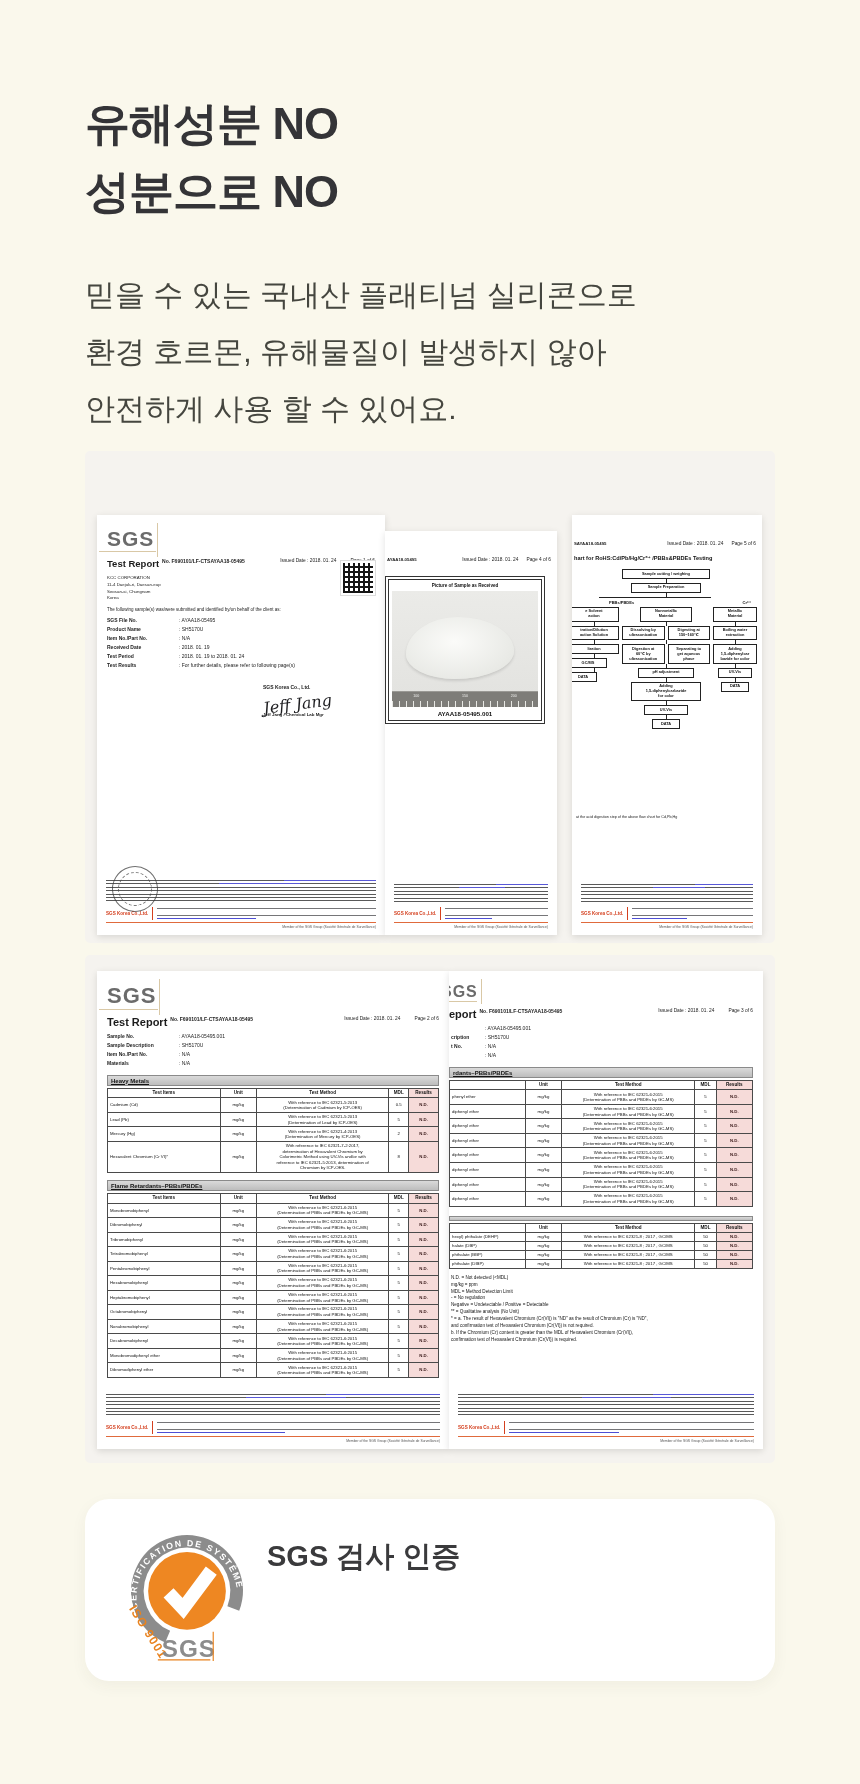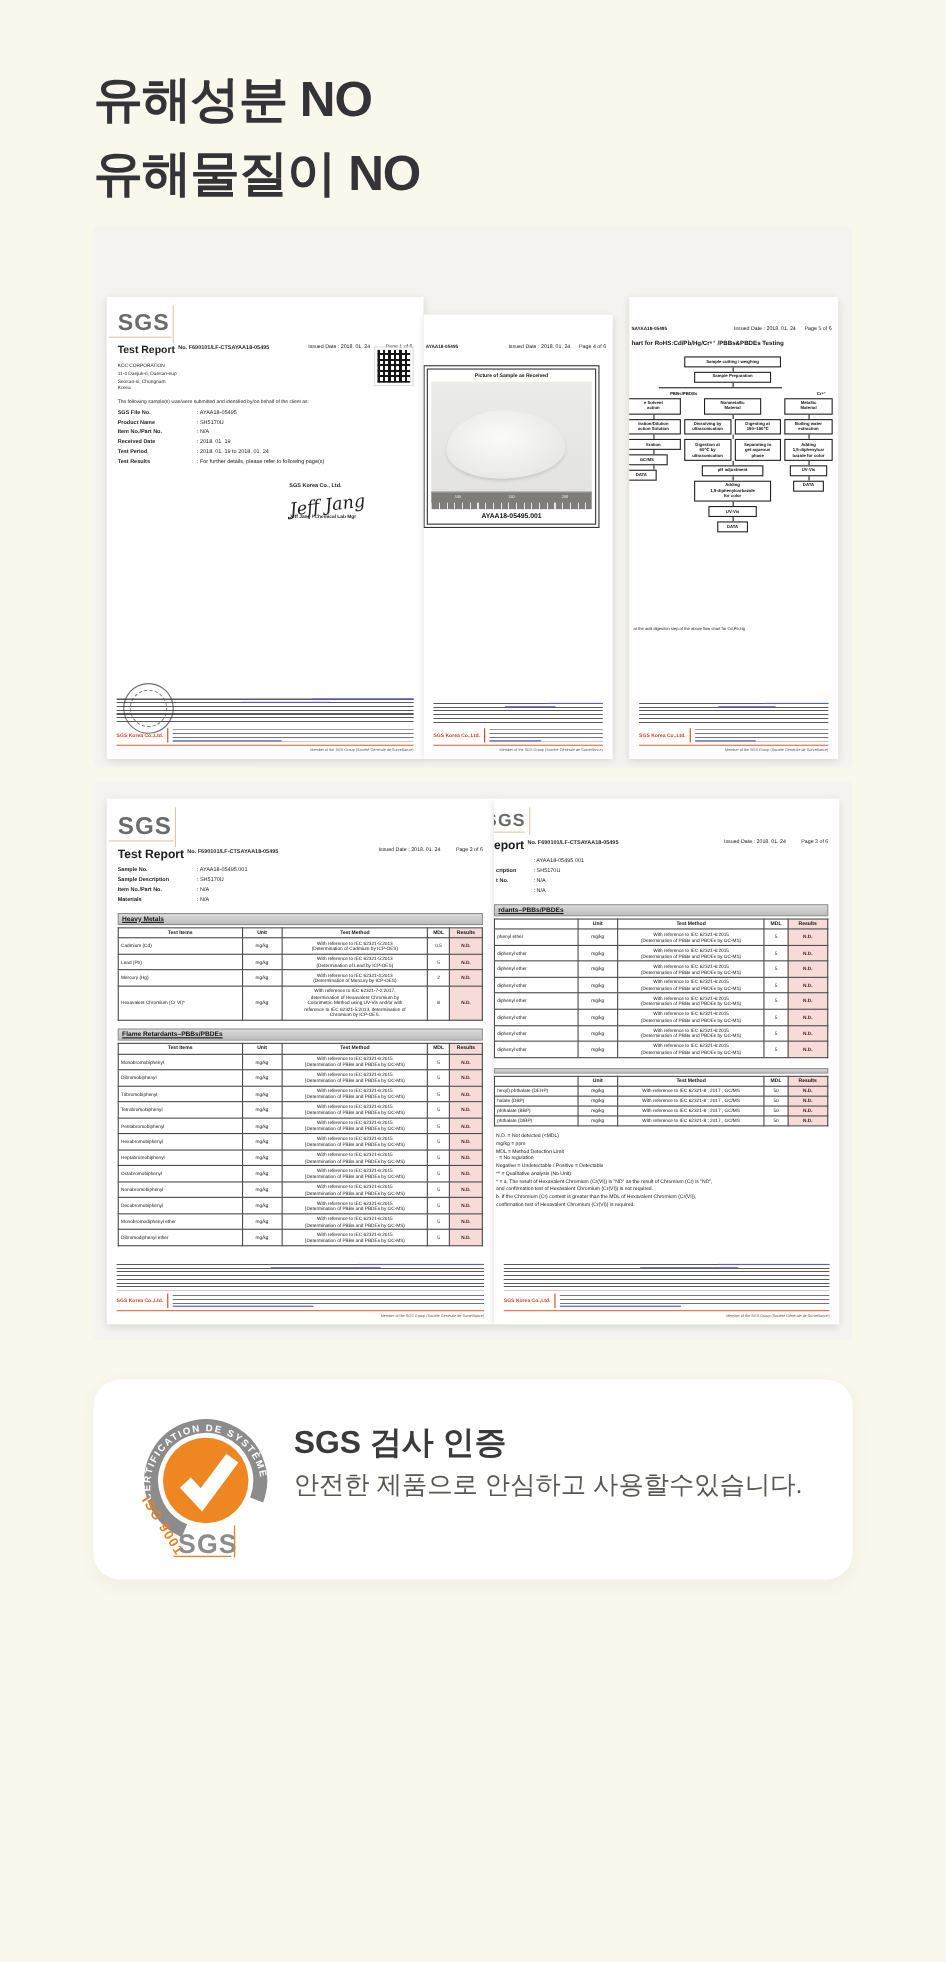--- a/index.html
+++ b/index.html
@@ -5,21 +5,21 @@
   html,body{margin:0;padding:0;}
   body{
     width:860px;height:1784px;position:relative;
     background:#FAF8EC;
     font-family:"Liberation Sans","DejaVu Sans",sans-serif;
     color:#333;
   }
   .content{position:absolute;left:85px;top:0;width:690px;}
 
   
-  .hero{padding-top:56px;}
+  .hero{padding-top:90px;}
   .hero-title{font-size:45px;line-height:68px;font-weight:800;color:#343437;letter-spacing:-1px;}
   .hero-body{margin-top:40px;font-size:30px;line-height:57px;color:#45463f;}
 
   
   .doc-photo{position:relative;background:#f5f3ef;border-radius:5px;}
   .doc-photo.top{margin-top:14px;height:492px;}
   .doc-photo.bottom{margin-top:12px;height:508px;}
   .page{position:absolute;background:#fff;box-shadow:0 2px 7px rgba(0,0,0,.12);overflow:hidden;}
   .p1{left:12px;top:64px;width:288px;height:420px;z-index:1;}
   .p4{left:300px;top:80px;width:172px;height:404px;z-index:2;}
@@ -140,22 +140,28 @@
   .cert-line.first{margin-top:13px;}
 </style>
 </head>
 <body>
 
 <div class="content">
 
   <div class="hero">
     <div class="hero-title">
       <div>유해성분 NO</div>
-      <div>유해물질이 NO</div>
+      <div>성분으로 NO</div>
     </div>
+    <div class="hero-body">
+
+    <div class="hero-line">믿을 수 있는 국내산 플래티넘 실리콘으로</div>
+        <div class="hero-line">환경 호르몬, 유해물질이 발생하지 않아</div>
+        <div class="hero-line">안전하게 사용 할 수 있어요.</div>
+      </div>
   </div>
 
   <div class="doc-photo top">
 
     <div class="page p1">
       <div class="sgs-logo">SGS</div>
       <div class="rpt-head">
         <span class="rpt-title">Test Report</span>
         <span class="rpt-no"><span>No.</span> <span>F690101/LF-CTSAYAA18-05495</span></span>
         <span class="issued">Issued Date :  2018. 01. 24</span>
@@ -774,17 +780,16 @@
       </text>
       <circle cx="70" cy="76" r="40" fill="#EE8722"></circle>
       <path d="M51 78 L66 94 L95 55" fill="none" stroke="#ffffff" stroke-width="14"></path>
       <text transform="translate(10 94) rotate(58)" font-size="12.5" font-weight="bold" fill="#E8821E" letter-spacing="1.2">ISO 9001</text>
       <text x="72" y="144" font-size="25" font-weight="bold" fill="#8c8c8c" text-anchor="middle" letter-spacing="1">SGS</text>
       <line x1="40" y1="147" x2="94" y2="147" stroke="#E8821E" stroke-width="1.2"></line>
       <line x1="97" y1="118" x2="97" y2="148" stroke="#E8821E" stroke-width="1.2"></line>
     </svg>
     <div class="cert-text">
       <div class="cert-heading">SGS 검사 인증</div>
-      <div class="cert-line">안전한 제품으로 안심하고 사용할수있습니다.</div>
     </div>
   </div>
 
 </div>
 
 </body></html>

